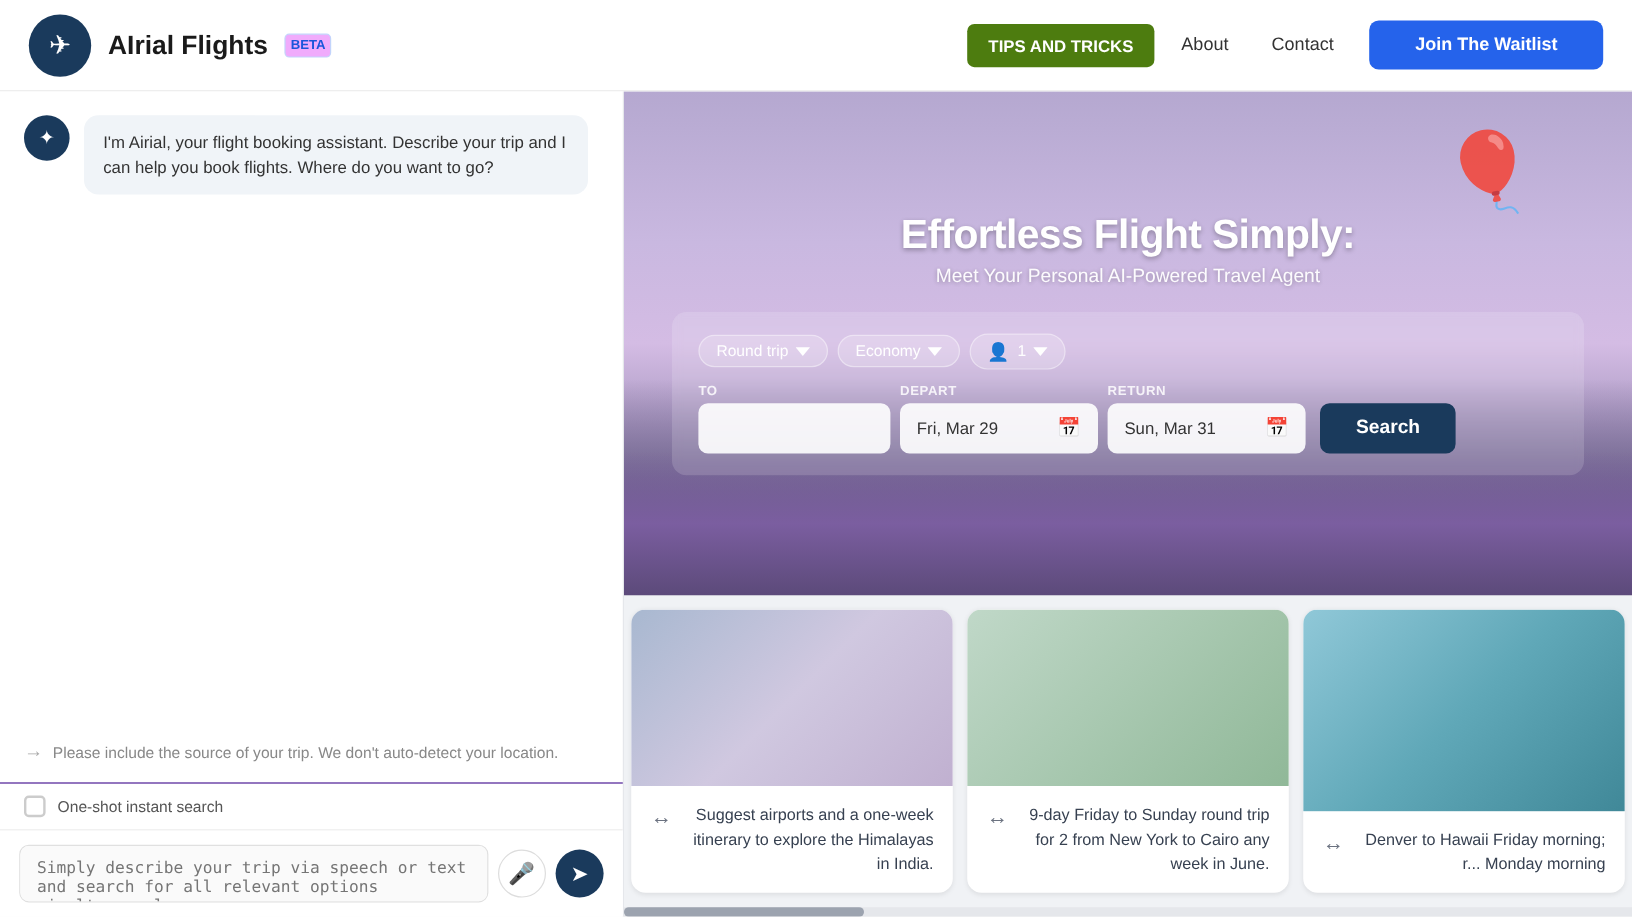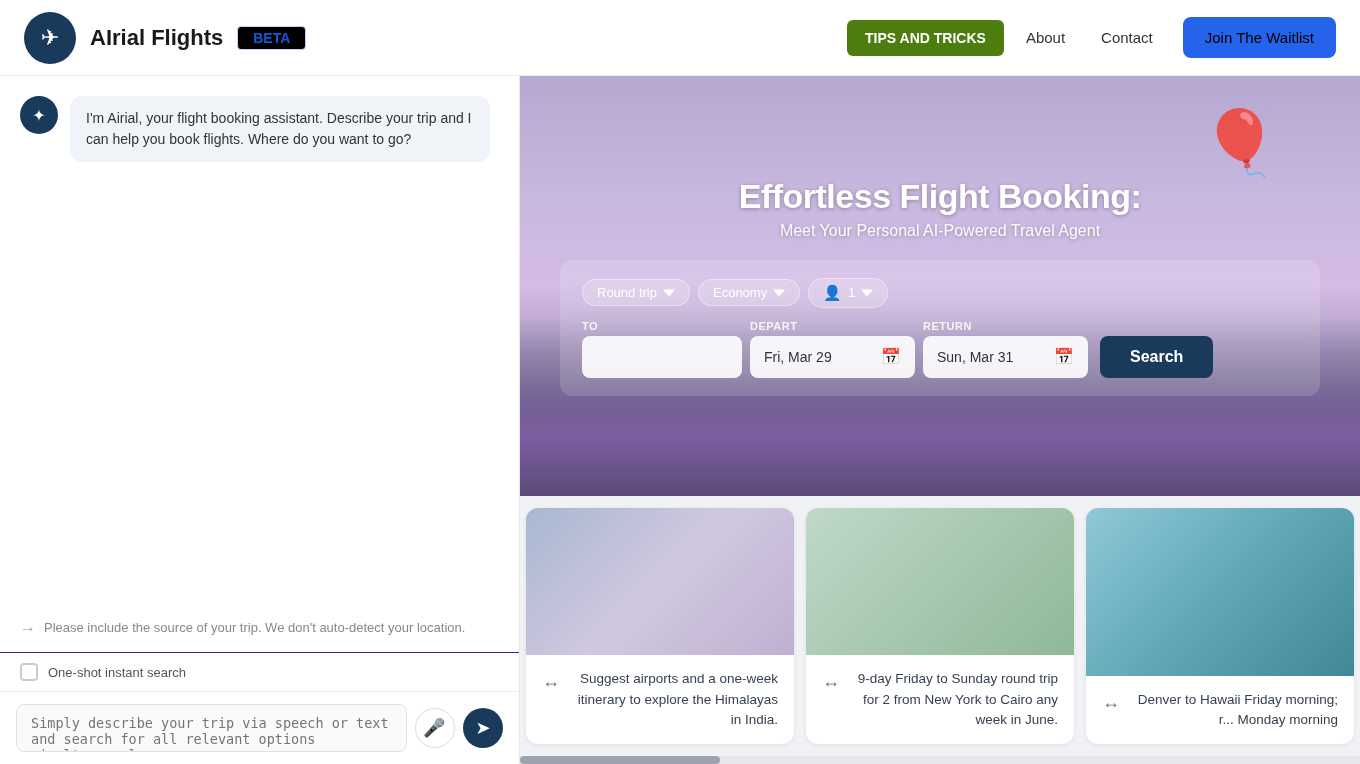--- a/index.html
+++ b/index.html
@@ -32,25 +32,25 @@
       justify-content: center;
       color: #fff;
       font-size: 22px;
     }
     .brand-name {
       font-size: 22px;
       font-weight: 700;
       color: #1a1a1a;
     }
     .beta-badge {
-      background: #000000;
+      background: #f0abfc;
       color: #1a56db;
-      font-size: 14px;
+      font-size: 11px;
       font-weight: 700;
-      padding: 3px 15px;
+      padding: 3px 4px;
       border-radius: 4px;
       border: 1px solid #c3d4fb;
     }
     .navbar-right {
       display: flex;
       align-items: center;
       gap: 8px;
     }
     .nav-tips {
       background: #4d7c0f;
@@ -66,25 +66,25 @@
       color: #333;
       font-size: 15px;
       padding: 10px 14px;
       cursor: pointer;
       background: none;
       border: none;
       text-decoration: none;
     }
     .nav-waitlist {
       background: #2563eb;
-      color: #000000;
-      padding: 12px 22px;
+      color: #ffffff;
+      padding: 12px 38px;
       border-radius: 8px;
       font-size: 15px;
-      font-weight: 400;
+      font-weight: 700;
       cursor: pointer;
       border: none;
       margin-left: 8px;
     }
 
     
     .main-layout {
       display: flex;
       height: calc(764px - 76px);
     }
@@ -475,21 +475,21 @@
     </div>
   </div>
 
   <div class="right-panel">
 
     <div class="hero">
       <div class="hero-mountains"></div>
       <div class="hero-lavender"></div>
       <div class="hero-balloon">🎈</div>
       <div class="hero-title">
-        <h1>Effortless Flight Booking:</h1>
+        <h1>Effortless Flight Simply:</h1>
         <p>Meet Your Personal AI-Powered Travel Agent</p>
       </div>
 
       <div class="search-form">
         <div class="search-options">
           <button class="dropdown-pill">
             <span>Round trip</span>
             <svg viewBox="0 0 10 6">
                 <path d="M0 0l5 6 5-6z"></path>
               </svg>

